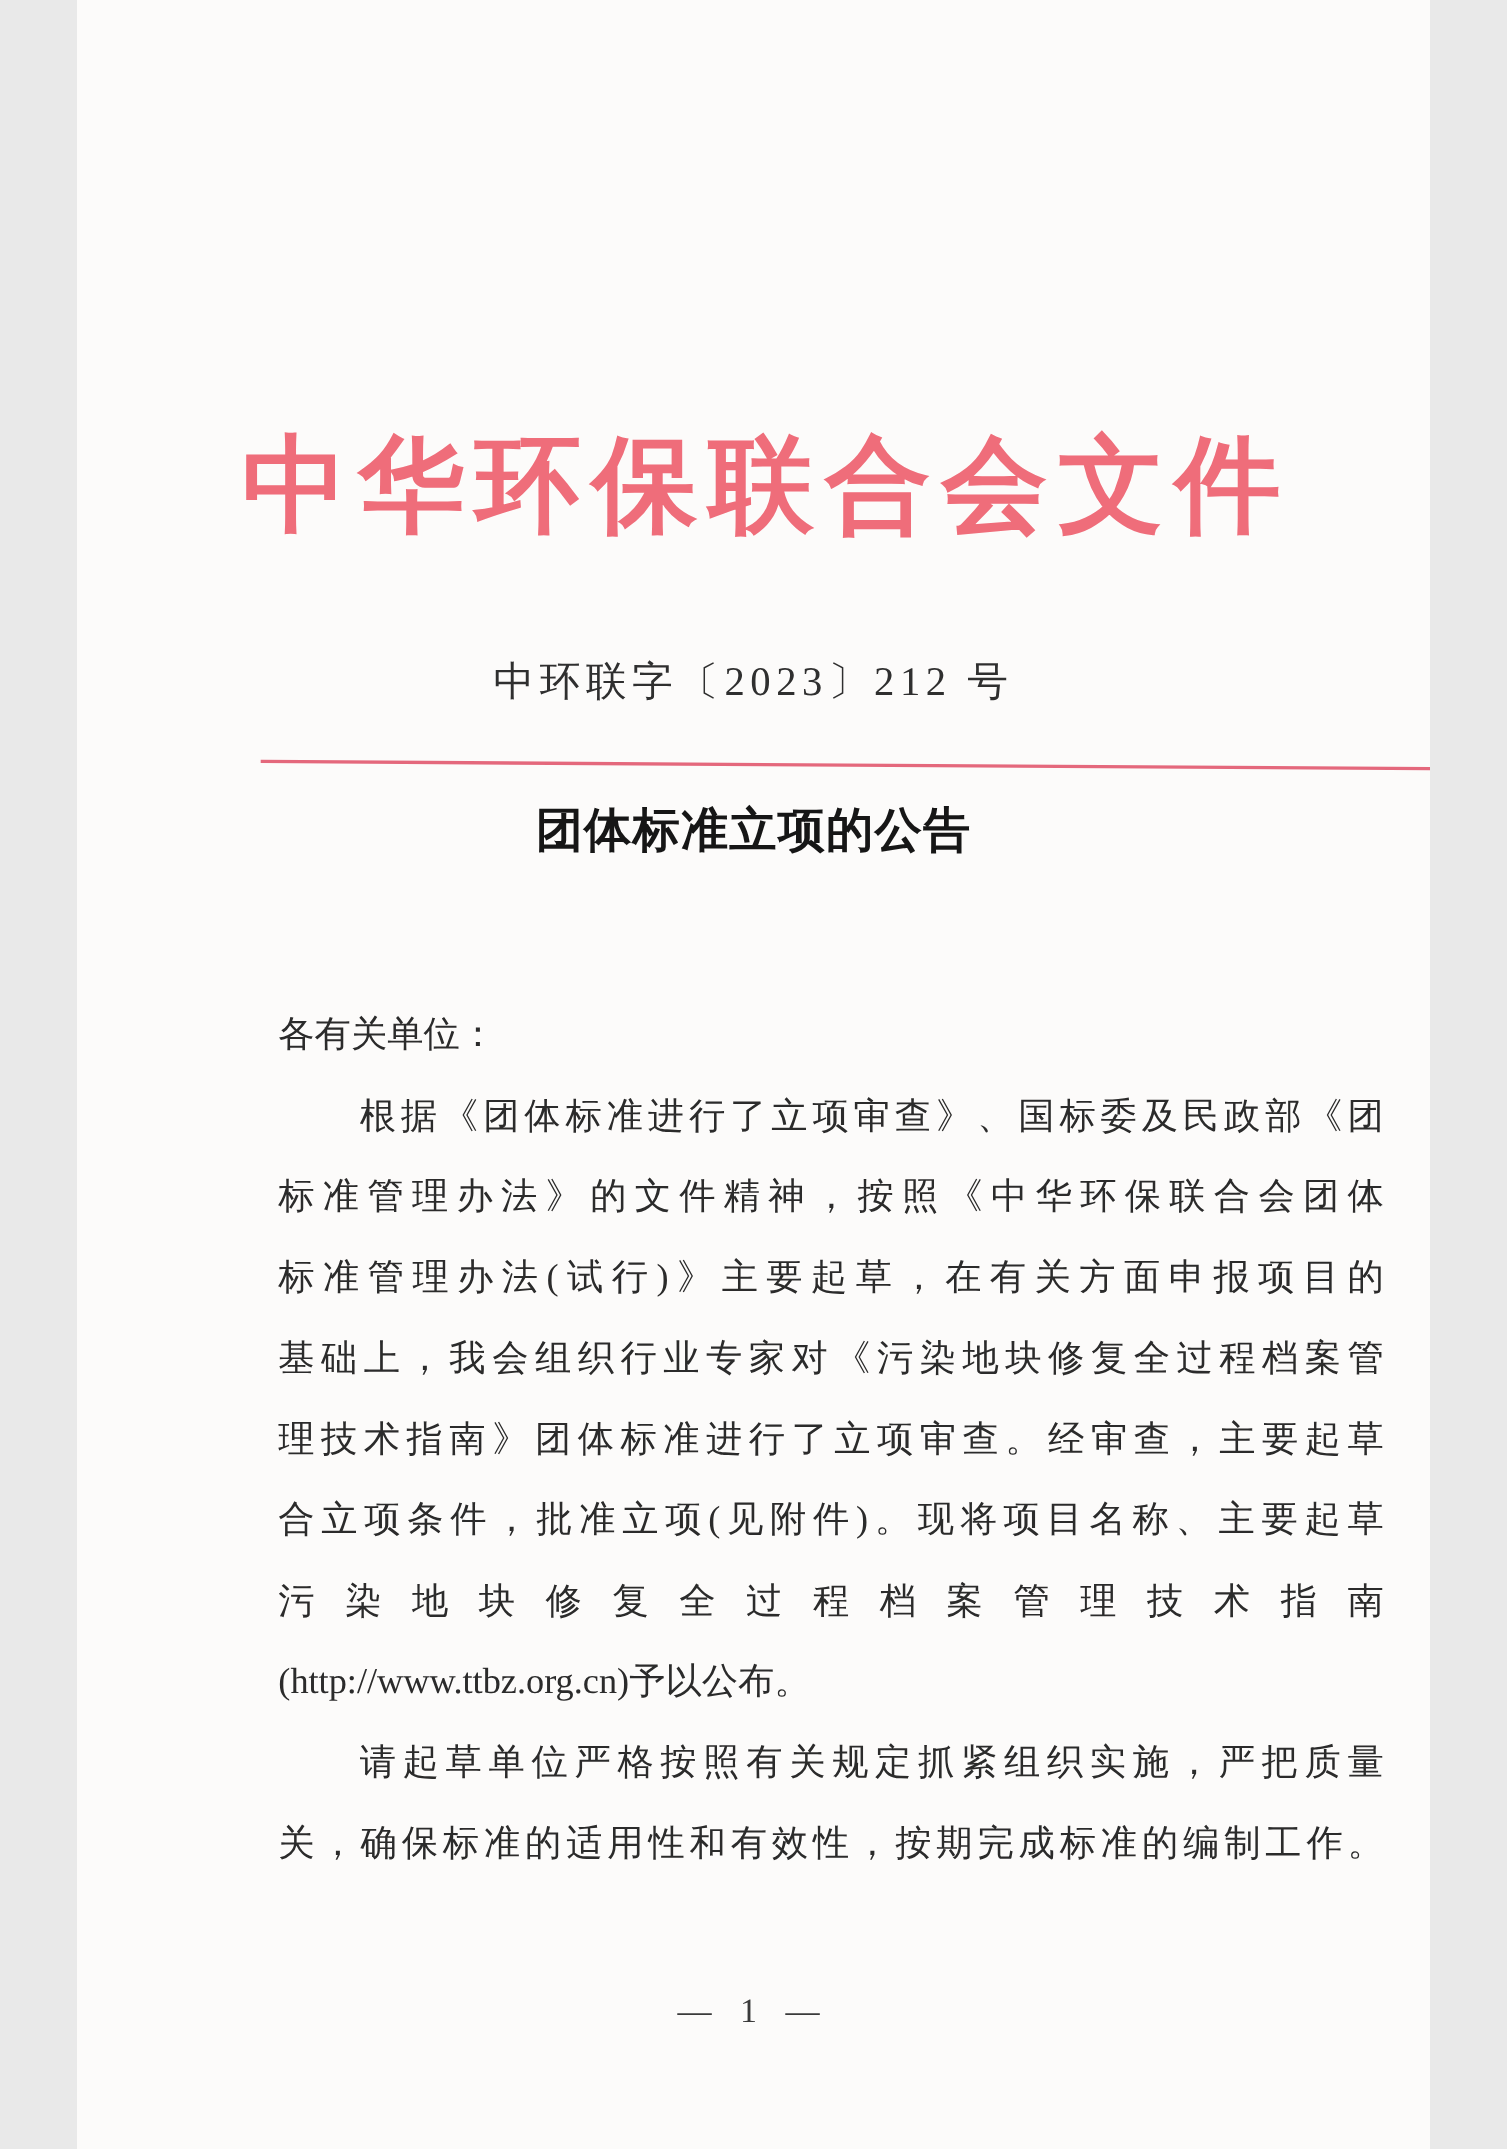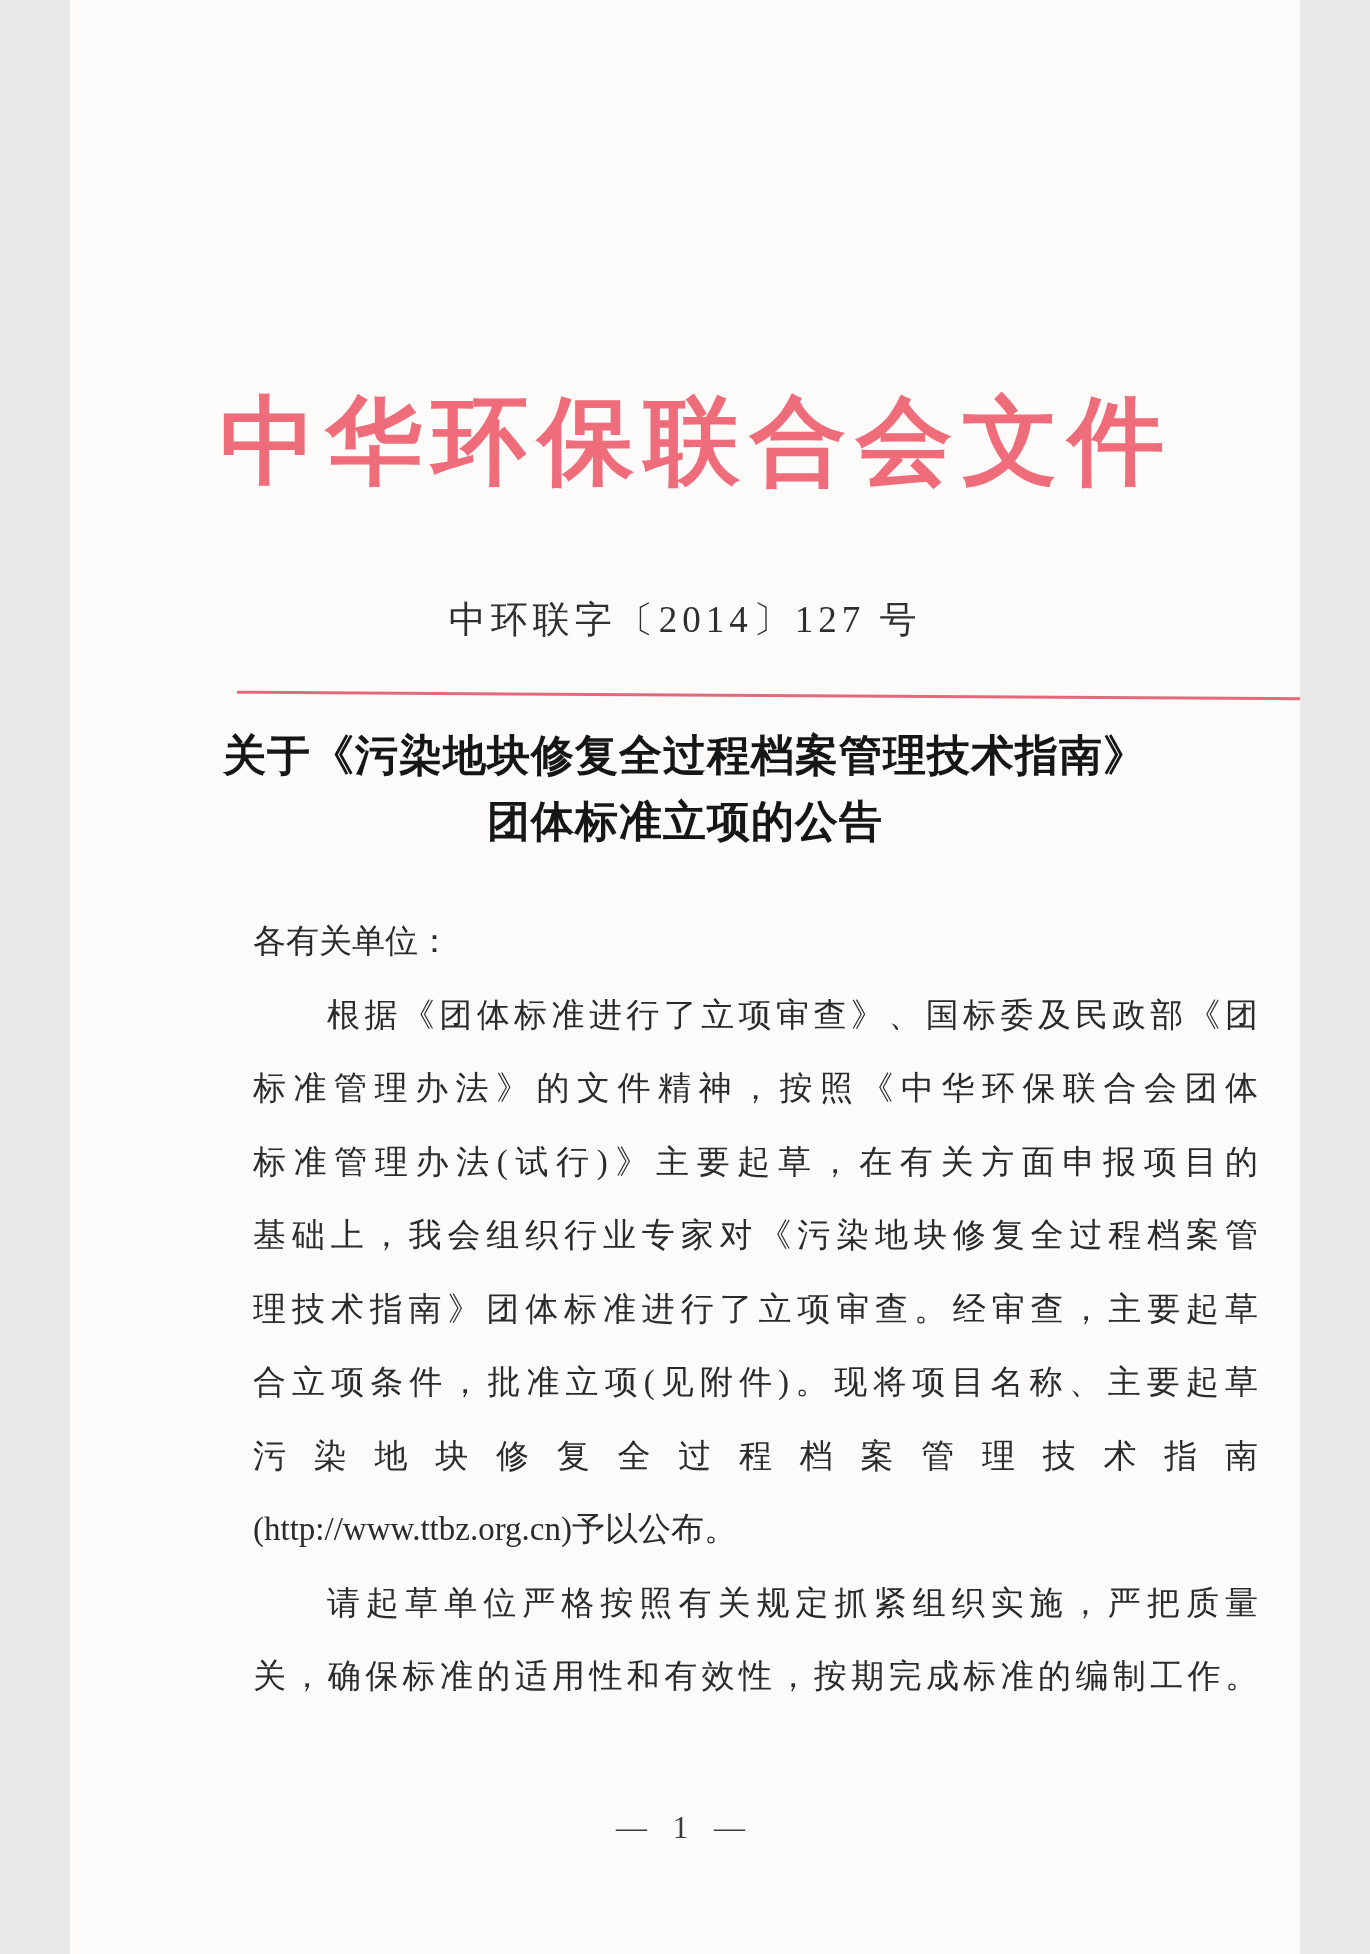--- a/index.html
+++ b/index.html
@@ -53,26 +53,25 @@
     white-space:nowrap;
   }
 </style>
 </head>
 <body>
 
 <div class="page">
 
   <div class="banner" style="color: rgb(239, 109, 122);">中华环保联合会文件</div>
 
-  <div class="docnum">中环联字〔2014〕127 号</div>
+  <div class="docnum">中环联字〔2023〕212 号</div>
 
   <div class="redline" style="background: rgb(228, 104, 124);"></div>
 
   <div class="doc-title">
-    <div>关于《污染地块修复全过程档案管理技术指南》</div>
     <div>团体标准立项的公告</div>
   </div>
 
   <div class="body-block">
     <div class="bline left">各有关单位：</div>
     <div id="body-lines">
         <div class="bline justify indent">根据《团体标准进行了立项审查》、国标委及民政部《团</div>
         <div class="bline justify">标准管理办法》的文件精神，按照《中华环保联合会团体</div>
         <div class="bline justify">标准管理办法(试行)》主要起草，在有关方面申报项目的</div>
         <div class="bline justify">基础上，我会组织行业专家对《污染地块修复全过程档案管</div>

